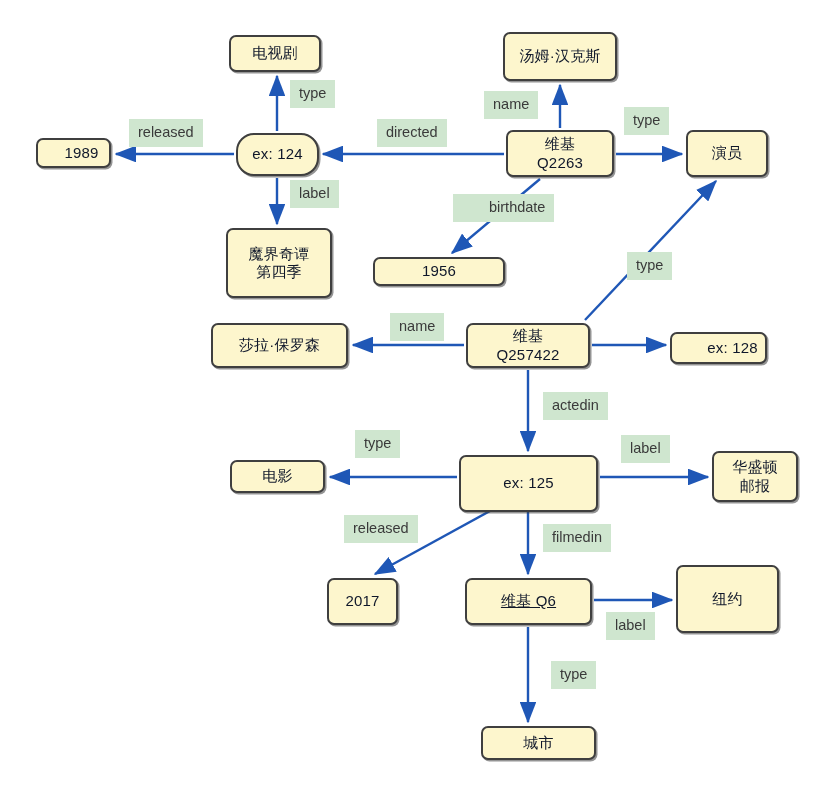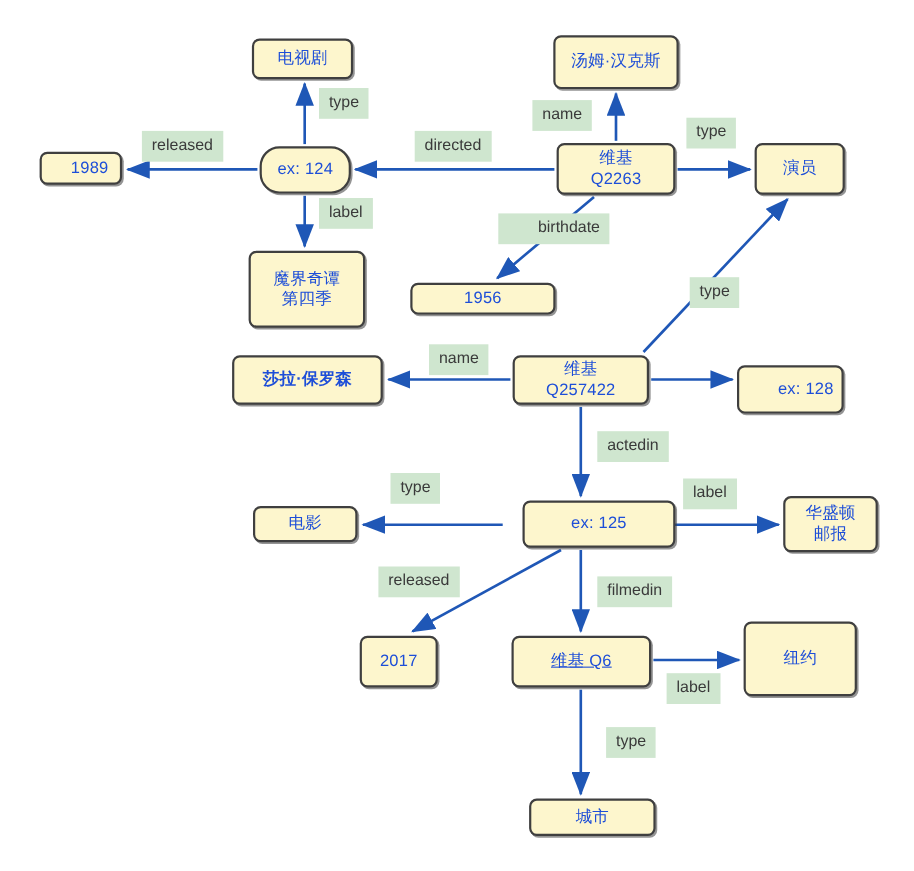--- a/index.html
+++ b/index.html
@@ -28,21 +28,21 @@
     position: absolute;
     box-sizing: border-box;
     background: #fdf6cd;
     border: 2px solid #3f3f3f;
     border-radius: 7px;
     box-shadow: 1.5px 1.5px 0 rgba(60,60,60,0.55);
     display: flex;
     align-items: center;
     justify-content: center;
     text-align: center;
-    color: #1d4ed8;
+    color: #0f172a;
     font-size: 15px;
     line-height: 1.22;
     white-space: pre-line;
     letter-spacing: 0.2px;
     z-index: 2;
   }
   .edge-label {
     position: absolute;
     box-sizing: border-box;
     background: #cfe6cf;
@@ -90,26 +90,26 @@
       <div class="node" style="left: 229px; top: 35px; width: 92px; height: 37px;">电视剧</div>
       <div class="node" style="left: 503px; top: 32px; width: 114px; height: 49px;">汤姆·汉克斯</div>
       <div class="node" style="left: 36px; top: 138px; width: 75px; height: 30px; padding-left: 16px;">1989</div>
       <div class="node" style="left: 236px; top: 133px; width: 83px; height: 43px; border-radius: 18px;">ex: 124</div>
       <div class="node" style="left: 506px; top: 130px; width: 108px; height: 47px;">维基
 Q2263</div>
       <div class="node" style="left: 686px; top: 130px; width: 82px; height: 47px;">演员</div>
       <div class="node" style="left: 226px; top: 228px; width: 106px; height: 70px;">魔界奇谭
 第四季</div>
       <div class="node" style="left: 373px; top: 257px; width: 132px; height: 29px;">1956</div>
-      <div class="node" style="left: 211px; top: 323px; width: 137px; height: 45px; font-weight: bold;">莎拉·保罗森</div>
+      <div class="node" style="left: 211px; top: 323px; width: 137px; height: 45px;">莎拉·保罗森</div>
       <div class="node" style="left: 466px; top: 323px; width: 124px; height: 45px;">维基
 Q257422</div>
-      <div class="node" style="left: 670px; top: 332px; width: 97px; height: 44px; padding-left: 28px;">ex: 128</div>
+      <div class="node" style="left: 670px; top: 332px; width: 97px; height: 32px; padding-left: 28px;">ex: 128</div>
       <div class="node" style="left: 230px; top: 460px; width: 95px; height: 33px;">电影</div>
-      <div class="node" style="left: 459px; top: 455px; width: 139px; height: 43px; margin-left: 16px;">ex: 125</div>
+      <div class="node" style="left: 459px; top: 455px; width: 139px; height: 57px;">ex: 125</div>
       <div class="node" style="left: 712px; top: 451px; width: 86px; height: 51px;">华盛顿
 邮报</div>
       <div class="node" style="left: 327px; top: 578px; width: 71px; height: 47px;">2017</div>
       <div class="node" style="left: 465px; top: 578px; width: 127px; height: 47px; text-decoration: underline;">维基 Q6</div>
       <div class="node" style="left: 676px; top: 565px; width: 103px; height: 68px;">纽约</div>
       <div class="node" style="left: 481px; top: 726px; width: 115px; height: 34px;">城市</div>
     </div>
   <div id="labels-group">
       <div class="edge-label" style="left: 290px; top: 80px;">type</div>
       <div class="edge-label" style="left: 129px; top: 119px;">released</div>

